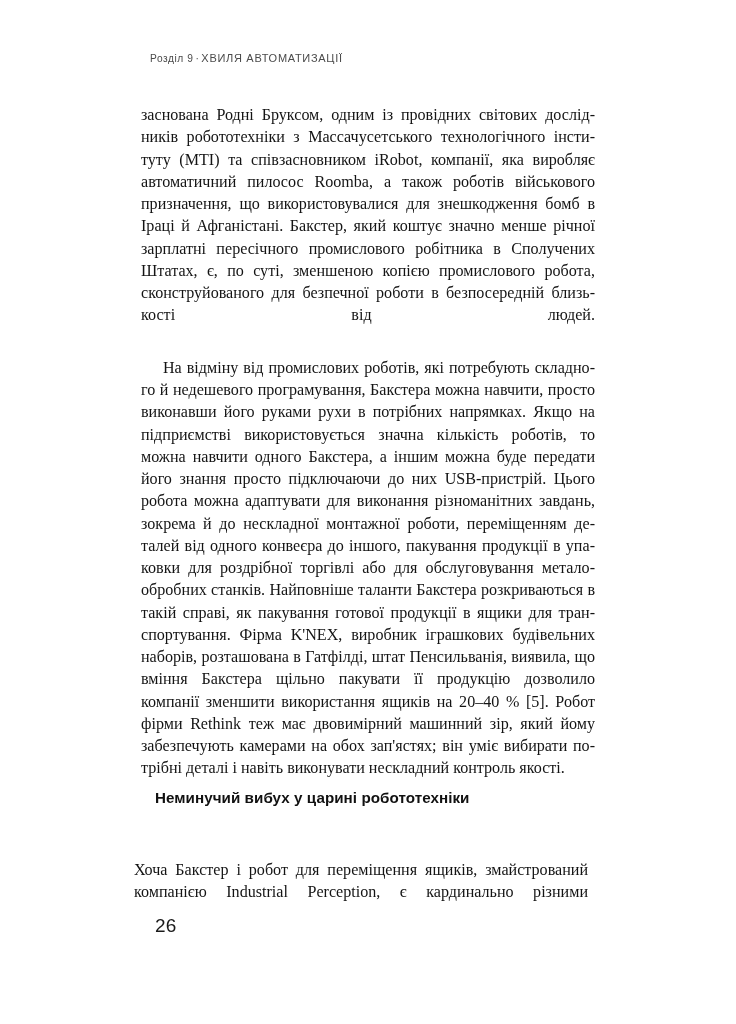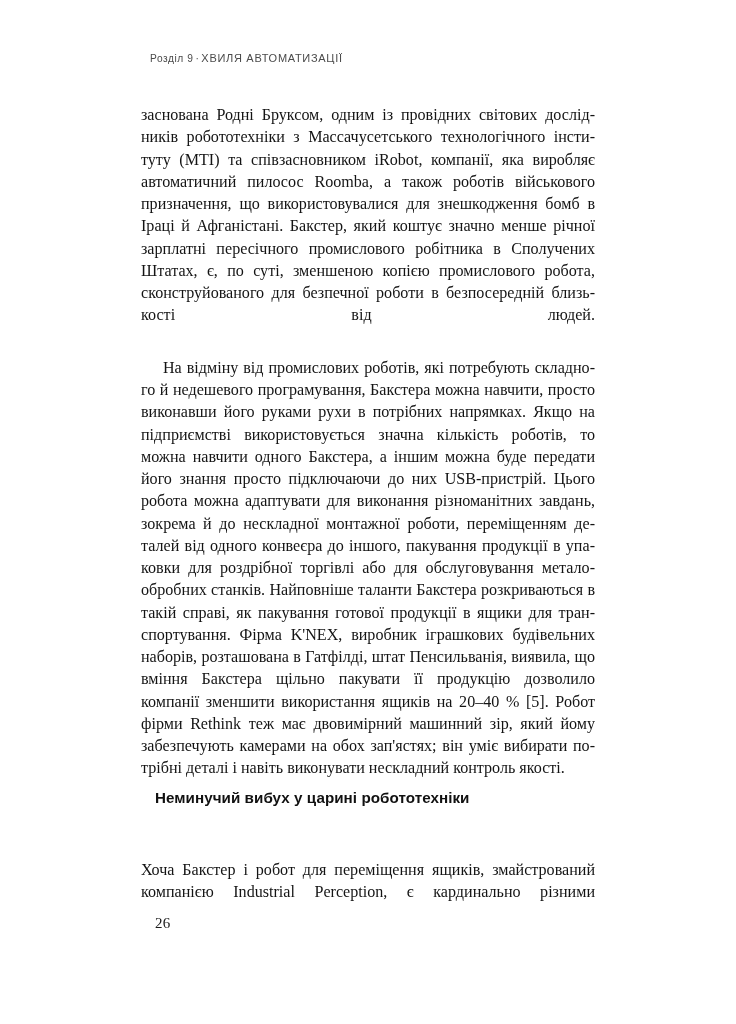--- a/index.html
+++ b/index.html
@@ -86,32 +86,32 @@
     font-size: 15.2px;
     font-weight: bold;
     color: #111111;
     letter-spacing: 0.05px;
     line-height: 20px;
   }
 
   
   .tail-column {
     position: absolute;
-    left: 133px;
+    left: 126px;
     top: 851px;
     width: 470px;
   }
 
   
   .folio {
     position: absolute;
     left: 155px;
     top: 915px;
-    font-family: Liberation Serif, serif;
-    font-size: 15px;
+    font-family: Liberation Sans, sans-serif;
+    font-size: 19px;
     color: #1a1a1a;
     letter-spacing: 0.3px;
   }
 </style>
 </head>
 <body>
 
 <div class="page">
 
   <div class="running-head">

